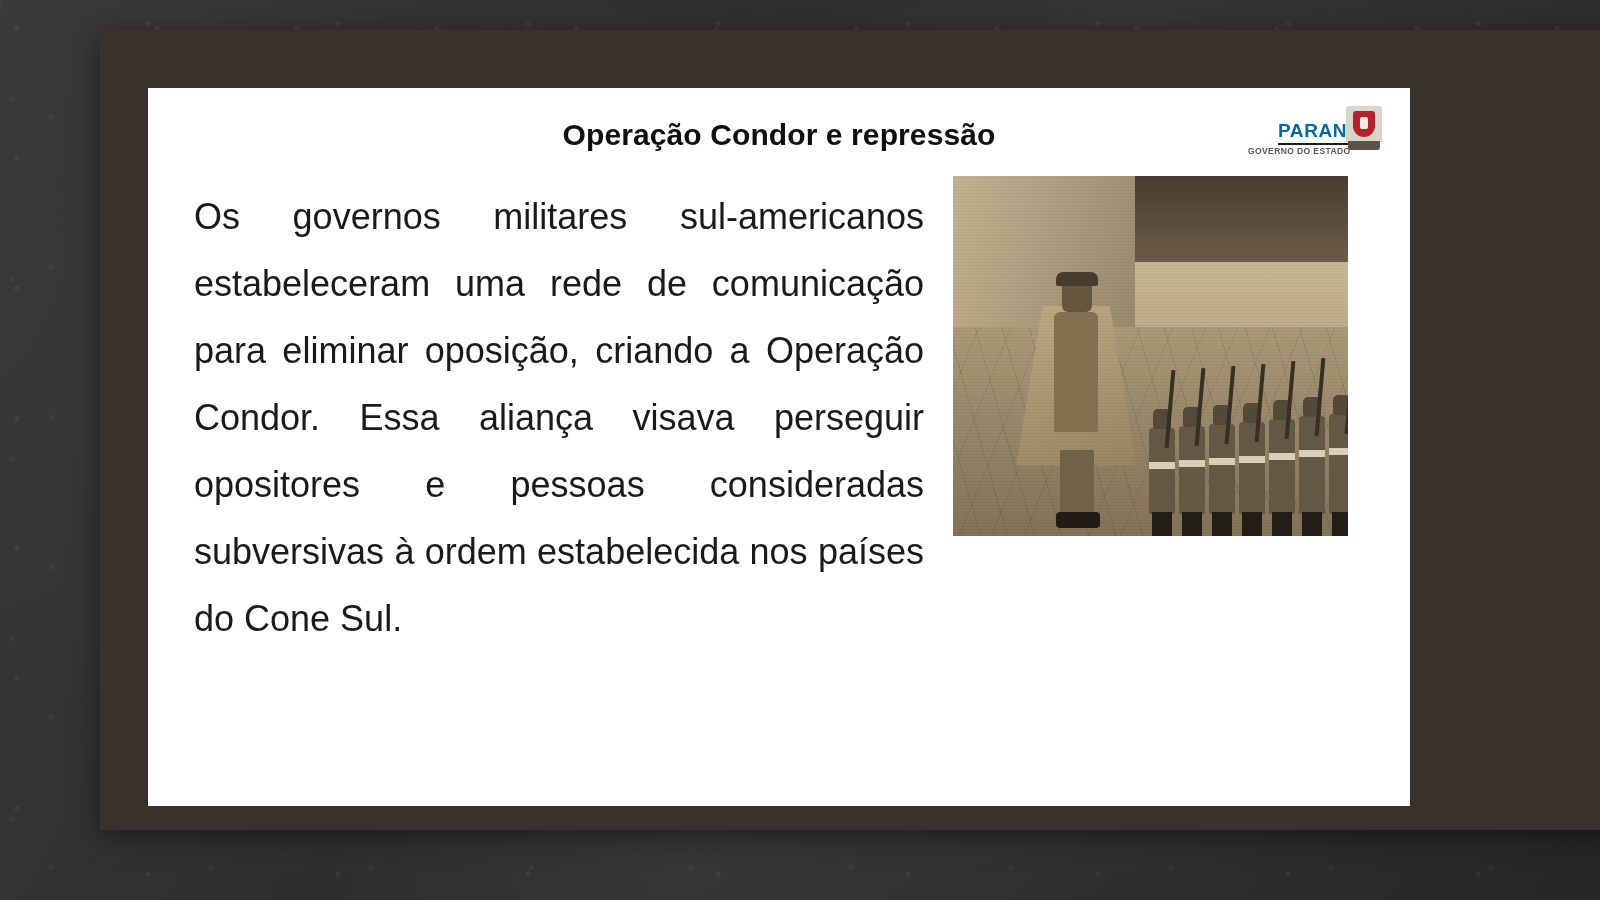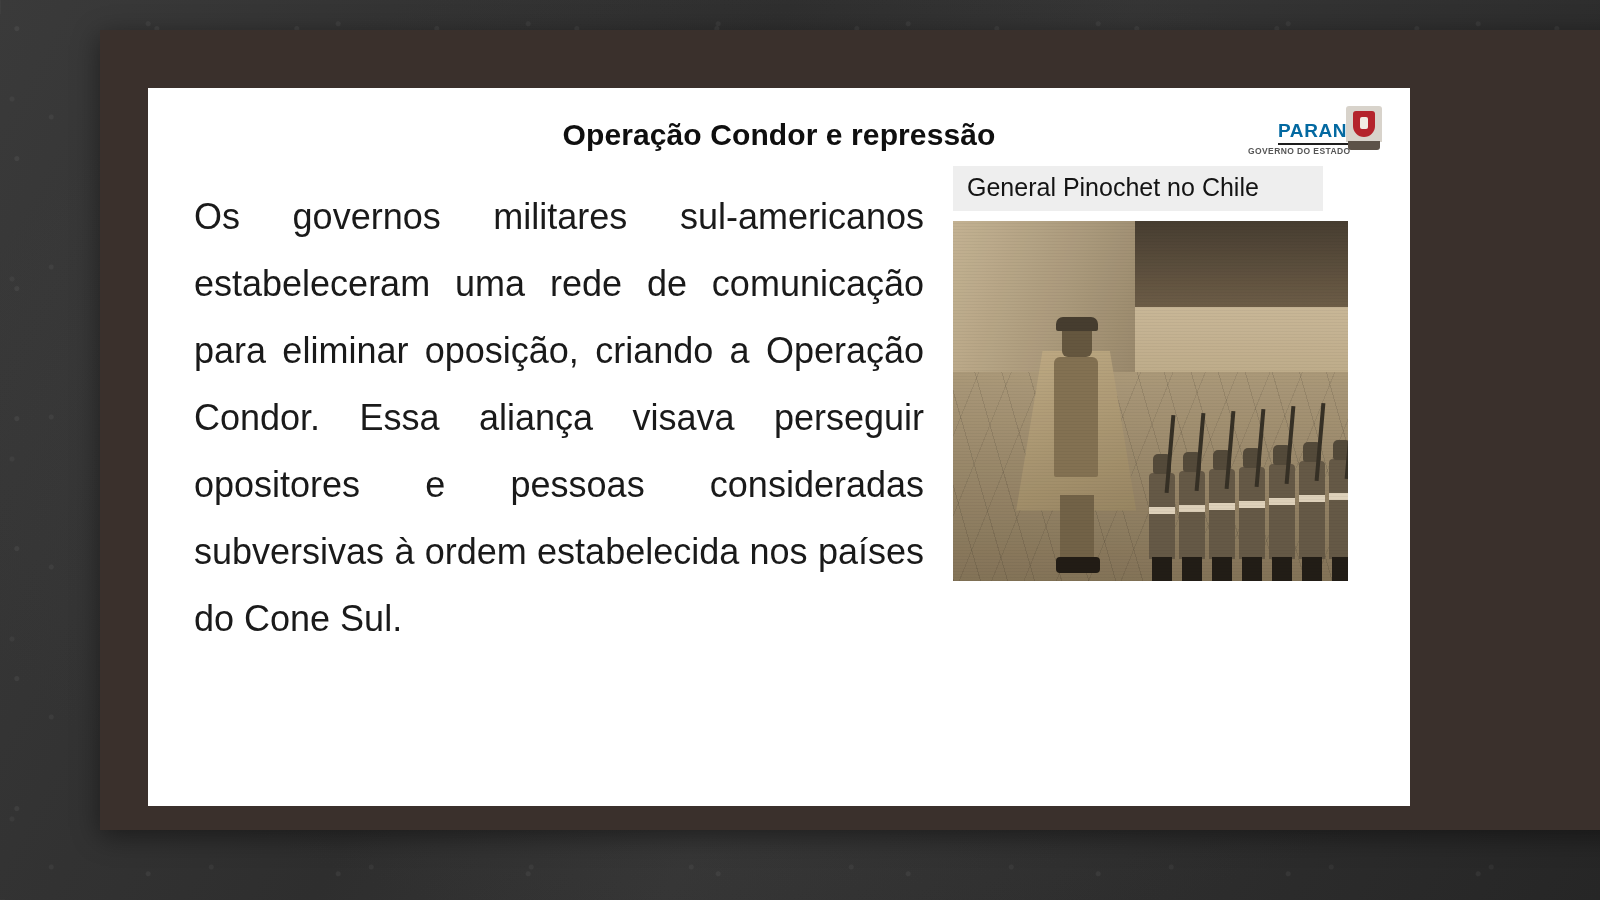--- a/index.html
+++ b/index.html
@@ -351,21 +351,20 @@
       <div class="logo-shield">
         <div class="plate"></div>
         <div class="crest"></div>
         <div class="base"></div>
       </div>
     </div>
 
     <div class="body-text">Os governos militares sul-americanos estabeleceram uma rede de comunicação para eliminar oposição, criando a Operação Condor. Essa aliança visava perseguir opositores e pessoas consideradas subversivas à ordem estabelecida nos países do Cone Sul.</div>
 
     <div class="figure">
-      <div class="figure-caption">General Pinochet no Chile</div>
 
       <div class="photo" title="Fotografia sépia do General Pinochet caminhando diante de uma tropa em formação">
         <div class="sky"></div>
         <div class="wall"></div>
         <div class="dark-band"></div>
         <div class="ground"></div>
 
         <div class="soldier" style="left:196px;height:86px">
             <div class="belt"></div>
             <div class="legs"></div>

